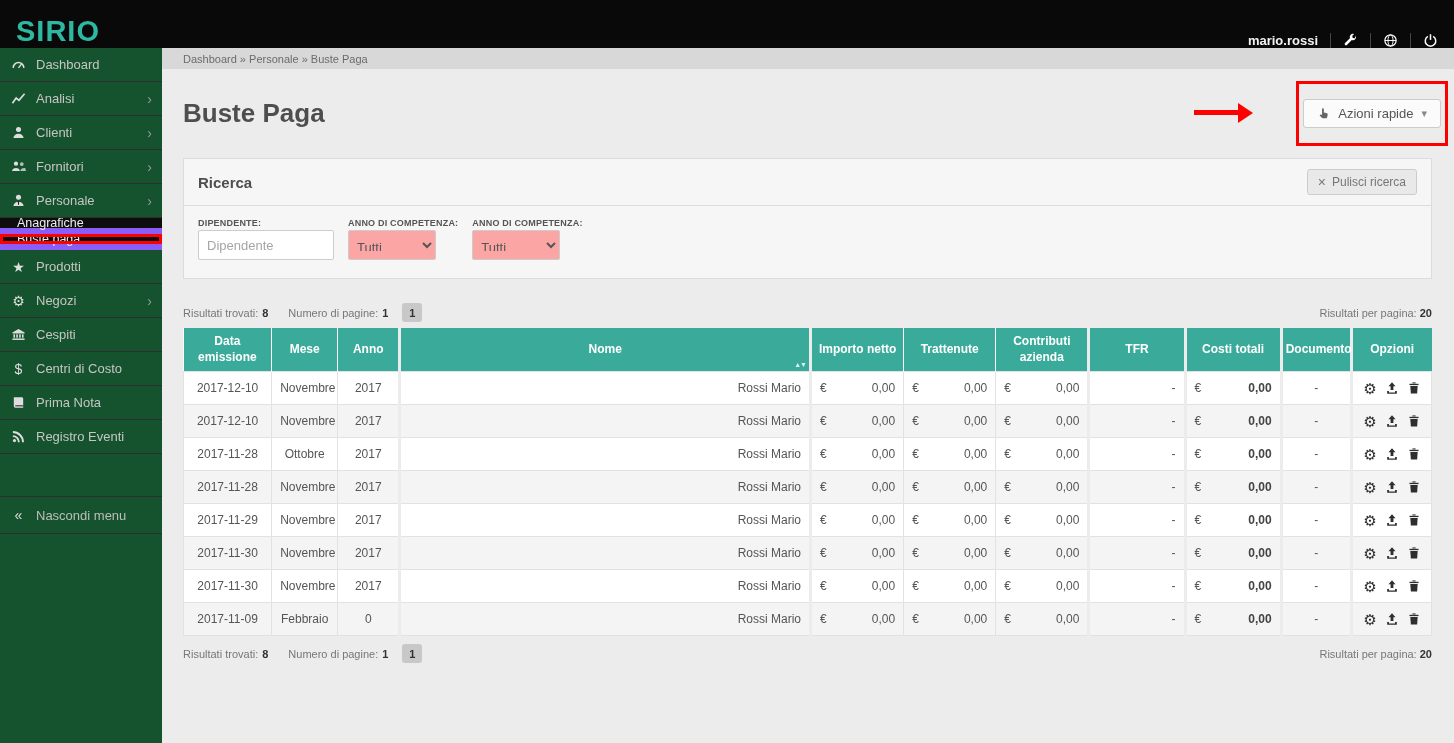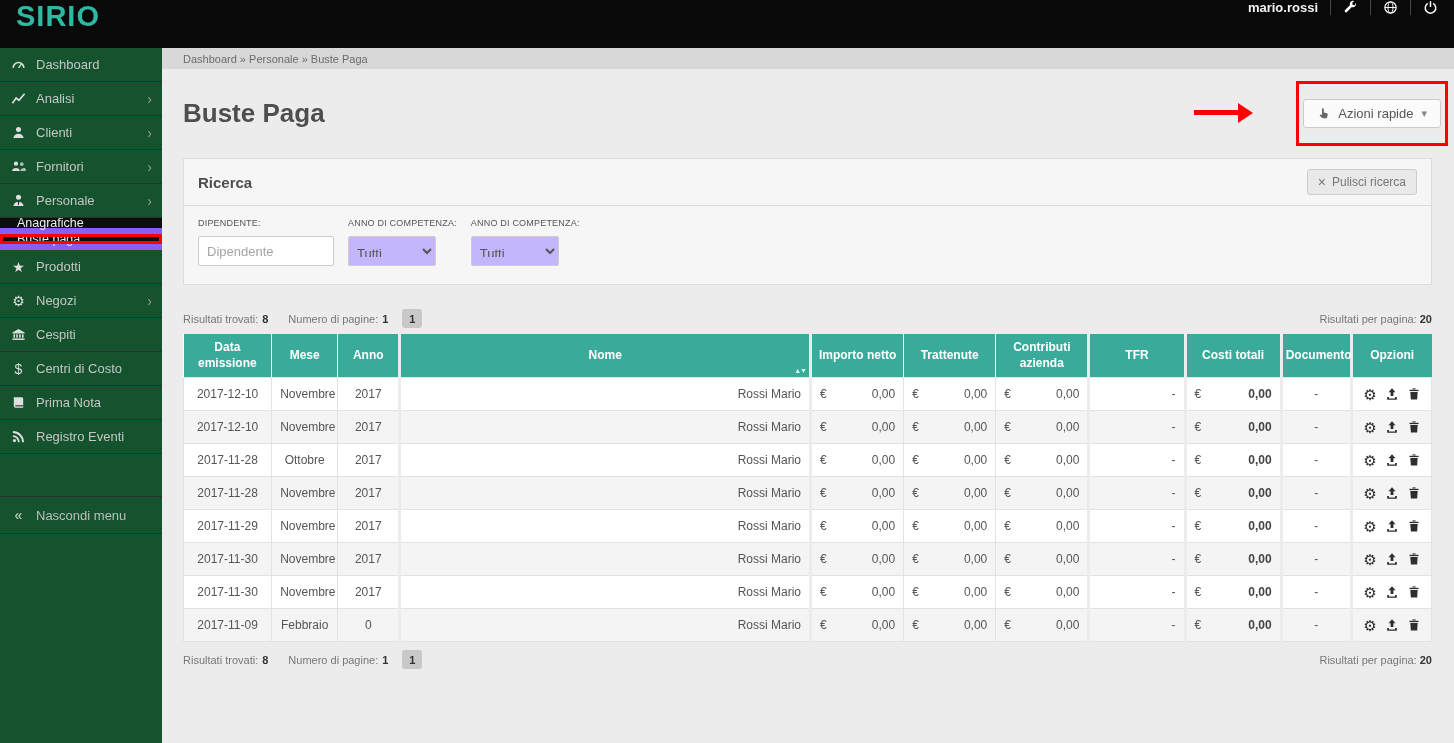--- a/index.html
+++ b/index.html
@@ -1,19 +1,19 @@
 <!DOCTYPE html>
 <html><head>
 <meta charset="utf-8">
 <style>
   *{box-sizing:border-box;margin:0;padding:0}
   html,body{width:1454px;height:743px;font-family:"Liberation Sans",sans-serif;background:#ececec;overflow:hidden}
 
   
-  .topbar{height:48px;background:#090909;display:flex;align-items:flex-start;color:#fff}
+  .topbar{height:48px;background:#090909;display:flex;align-items:flex-end;color:#fff}
   .logo{width:162px;padding-left:16px;font-size:29px;font-weight:bold;color:#2eb8a2;letter-spacing:1px}
   .topbar-right{margin-left:auto;display:flex;align-items:center;gap:12px;padding-right:16px}
   .username{font-size:13px;font-weight:bold;color:#f2f2f2}
   .sep{width:1px;height:15px;background:#454545}
 
   
   .main{display:flex;height:695px}
   .sidebar{width:162px;background:#14532d;flex-shrink:0;display:flex;flex-direction:column;font-size:13px}
   .sb-item{height:34px;display:flex;align-items:center;gap:9px;padding:0 10px;color:#c6c6c6;border-bottom:1px solid #2e2e2e;cursor:pointer;position:relative}
   .sb-item .icow{width:17px;display:inline-flex;justify-content:center;color:#dedede}
@@ -35,24 +35,24 @@
   .annotation-arrow{position:absolute;right:198px;top:50%;transform:translateY(-50%);width:62px;height:20px;pointer-events:none}
   .arrow-shaft{position:absolute;left:0;top:7.5px;width:46px;height:5px;background:#fe0000}
   .arrow-head{position:absolute;left:44px;top:0;width:0;height:0;border-left:15px solid #fe0000;border-top:10px solid transparent;border-bottom:10px solid transparent}
 
   
   .search-panel{margin:2px 22px 0 21px;background:#f6f6f6;border:1px solid #dcdcdc}
   .sp-head{display:flex;align-items:center;padding:10px 14px;border-bottom:1px solid #dcdcdc}
   .sp-title{font-size:15px;font-weight:bold;color:#4e4e4e}
   .sp-clear{margin-left:auto;display:flex;align-items:center;gap:6px;background:#e9e9e9;border:1px solid #ccc;border-radius:3px;padding:5px 10px;font-size:12px;color:#777;cursor:pointer;font-family:inherit}
   .sp-body{display:flex;gap:14px;padding:12px 14px 18px}
-  .field label{display:block;font-size:9px;font-weight:normal;color:#555;letter-spacing:.2px;margin-bottom:8px}
+  .field label{display:block;font-size:9px;font-weight:bold;color:#555;letter-spacing:.2px;margin-bottom:2px}
   .field input{width:136px;height:30px;border:1px solid #ccc;border-radius:2px;padding:0 8px;font-size:13px;color:#555;font-family:inherit;background:#fff}
   .field input::placeholder{color:#a5a5a5}
-  .field select{width:88px;height:30px;border:1px solid #ccc;border-radius:2px;font-size:13px;color:#555;font-family:inherit;background:#c4b5fd;padding:8px 4px}
+  .field select{width:88px;height:30px;border:1px solid #ccc;border-radius:2px;font-size:13px;color:#555;font-family:inherit;background:#fca5a5;padding:8px 4px}
 
   
   .results-bar{display:flex;align-items:center;margin:24px 22px 6px 21px;font-size:11px;color:#777;gap:4px}
   .results-bar b{color:#333}
   .results-bar .gap{width:12px}
   .page-chip{background:#c8c8c8;border-radius:3px;min-width:20px;height:19px;display:inline-flex;align-items:center;justify-content:center;font-size:11px;font-weight:bold;color:#333;margin-left:10px;padding:0 6px;cursor:pointer}
   .rb-right{margin-left:auto}
   .results-bar.bottom{margin:8px 22px 0 21px}
 
   

